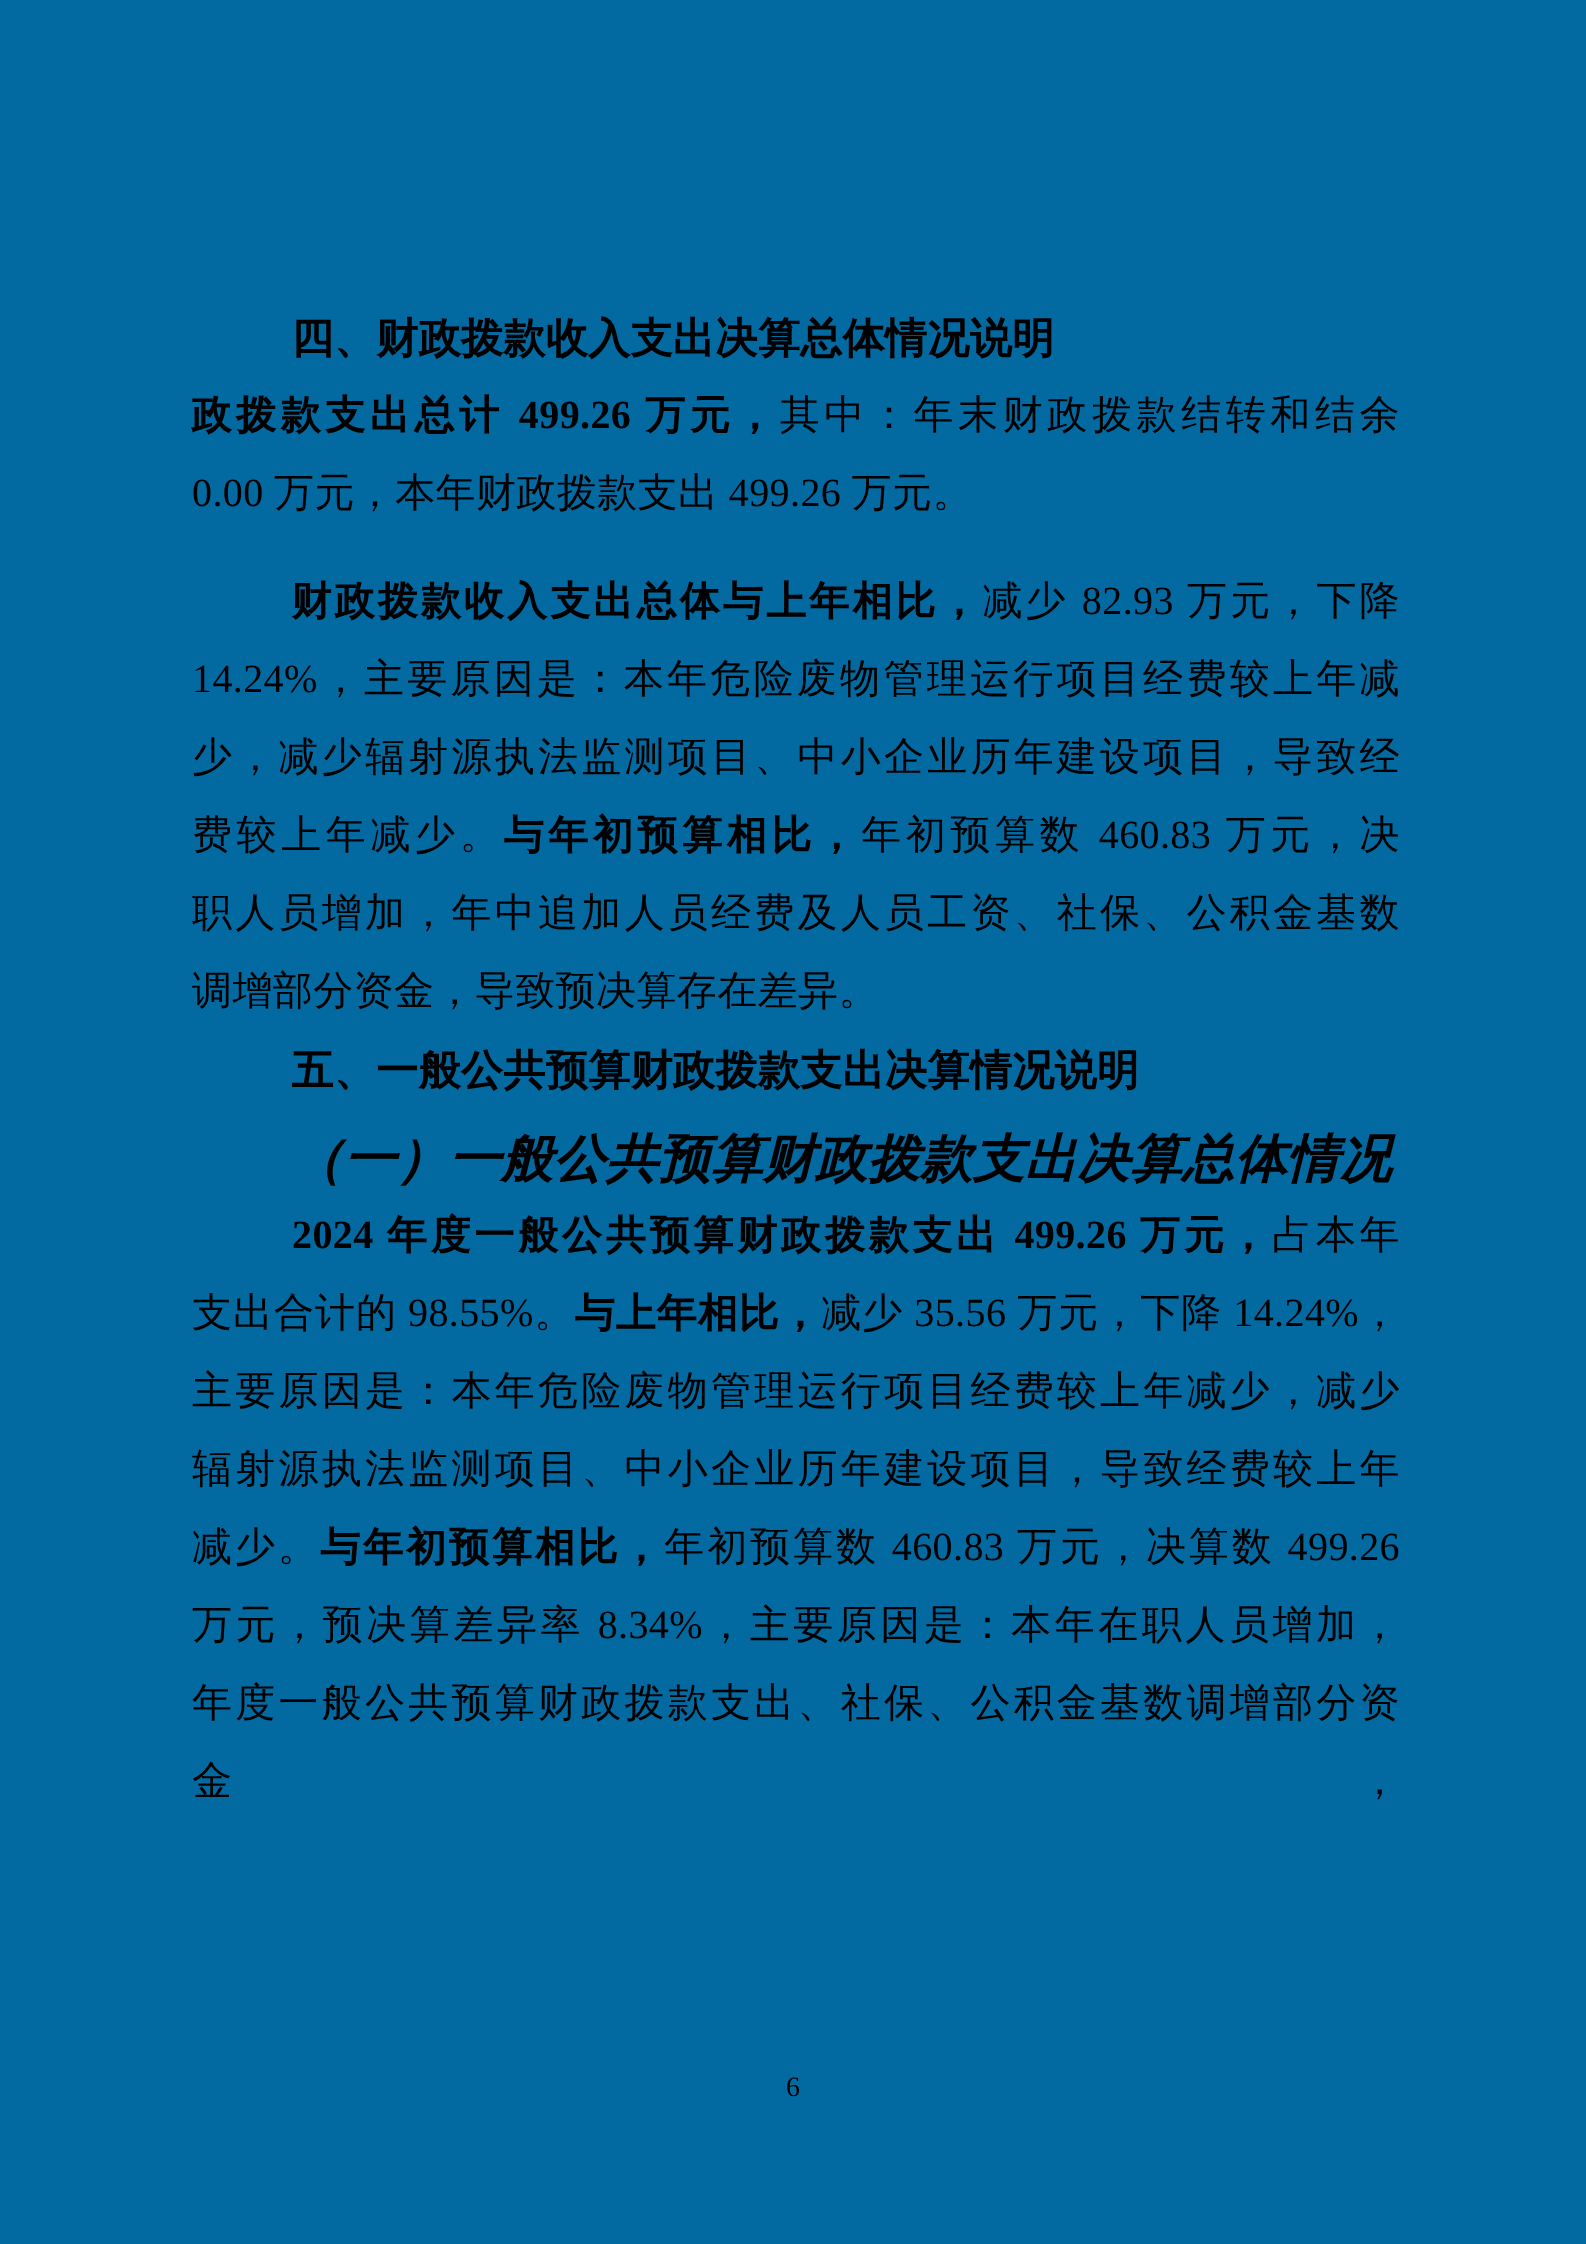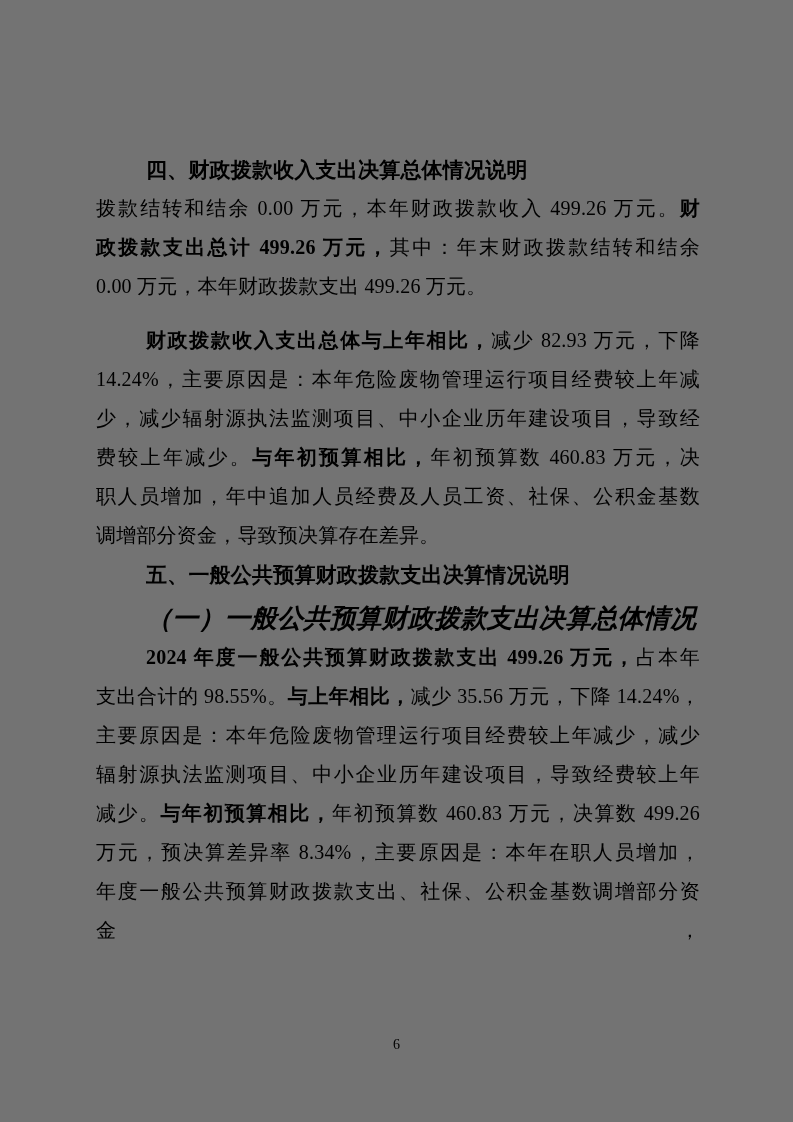--- a/index.html
+++ b/index.html
@@ -4,21 +4,21 @@
 <style>
   html, body {
     margin: 0;
     padding: 0;
     background: #ffffff;
   }
   .page {
     position: relative;
     width: 793px;
     height: 1122px;
-    background: #737373;
+    background: #0369a1;
     color: #000000;
     font-family: "Liberation Serif", serif;
     overflow: hidden;
   }
   .content {
     position: absolute;
     left: 96px;
     top: 150px;
     width: 604px;
   }
@@ -64,21 +64,20 @@
 </style>
 </head>
 <body>
 
 <div class="page">
   <div class="content">
       <div class="block heading-hei">
         <div class="line ind"><span class="bd">四、财政拨款收入支出决算总体情况说明</span></div>
       </div>
       <div class="block body">
-        <div class="line just"><span>拨款结转和结余 0.00 万元，本年财政拨款收入 499.26 万元。</span><span class="bd">财</span></div>
         <div class="line just"><span class="bd">政拨款支出总计 499.26 万元，</span><span>其中：年末财政拨款结转和结余</span></div>
         <div class="line"><span>0.00 万元，本年财政拨款支出 499.26 万元。</span></div>
       </div>
       <div class="block body">
         <div class="line just ind"><span class="bd">财政拨款收入支出总体与上年相比，</span><span>减少 82.93 万元，下降</span></div>
         <div class="line just"><span>14.24%，主要原因是：本年危险废物管理运行项目经费较上年减</span></div>
         <div class="line just"><span>少，减少辐射源执法监测项目、中小企业历年建设项目，导致经</span></div>
         <div class="line just"><span>费较上年减少。</span><span class="bd">与年初预算相比，</span><span>年初预算数 460.83 万元，决</span></div>
         <div class="line just"><span>职人员增加，年中追加人员经费及人员工资、社保、公积金基数</span></div>
         <div class="line"><span>调增部分资金，导致预决算存在差异。</span></div>

